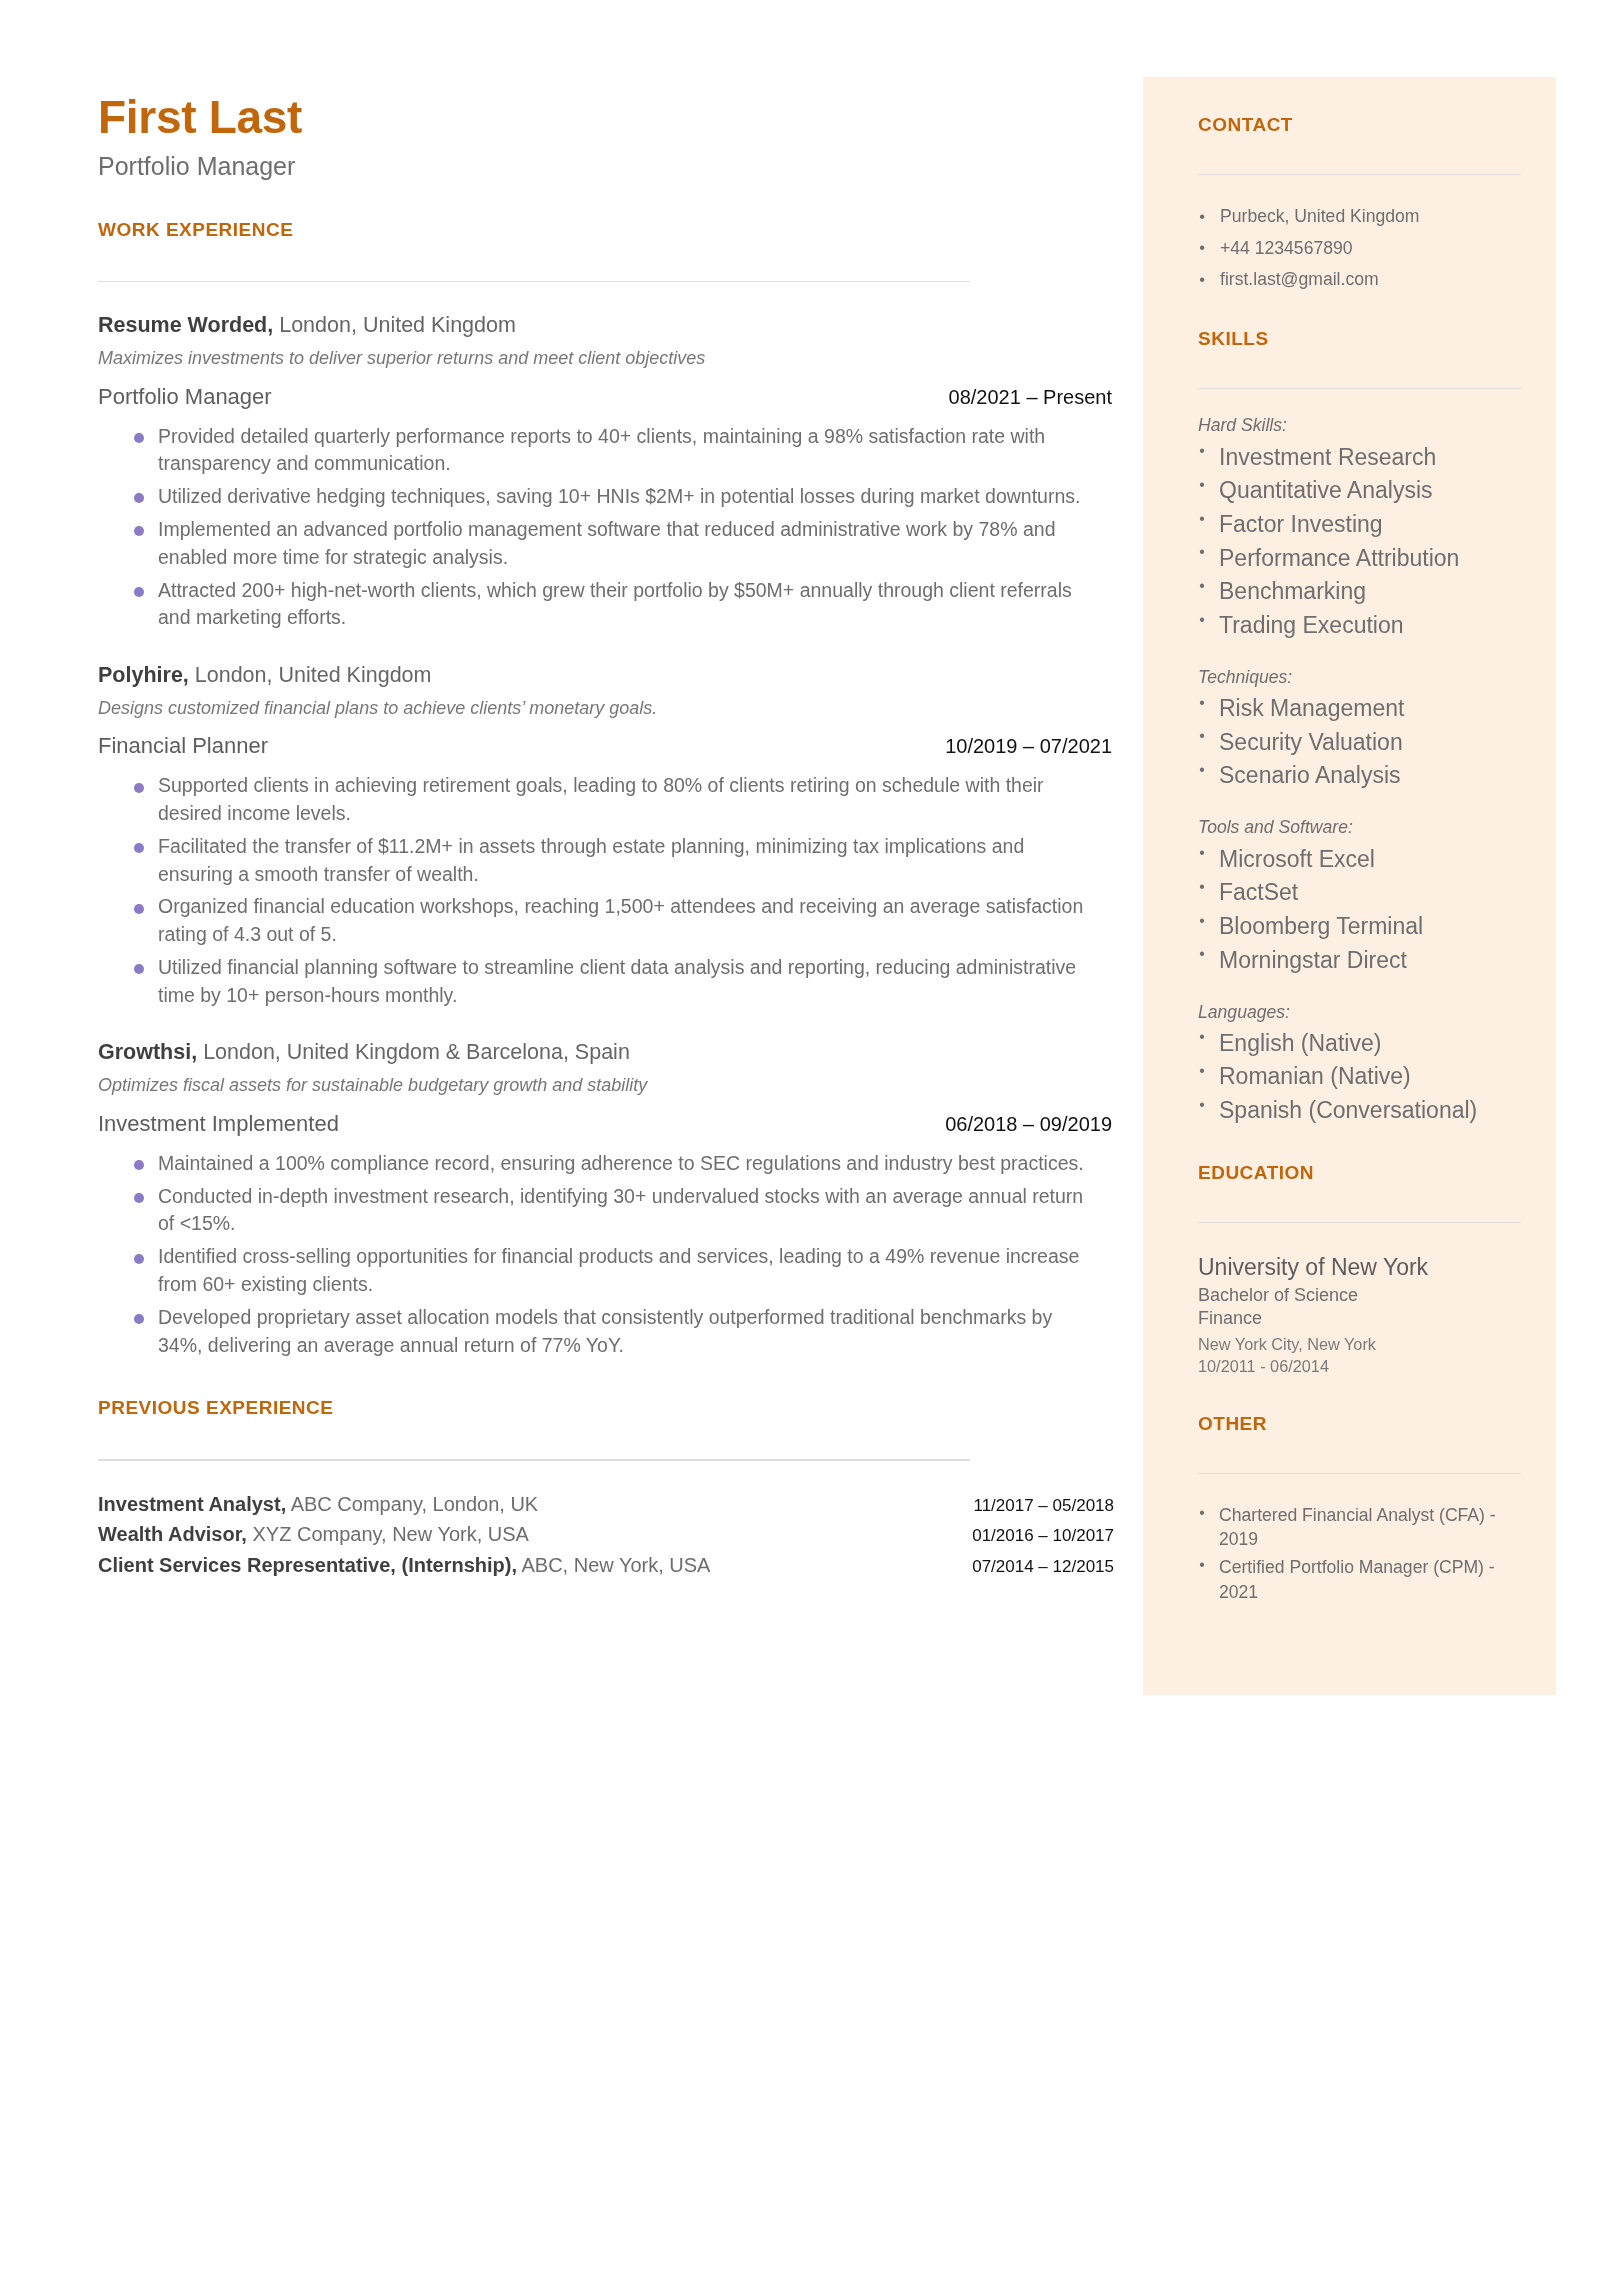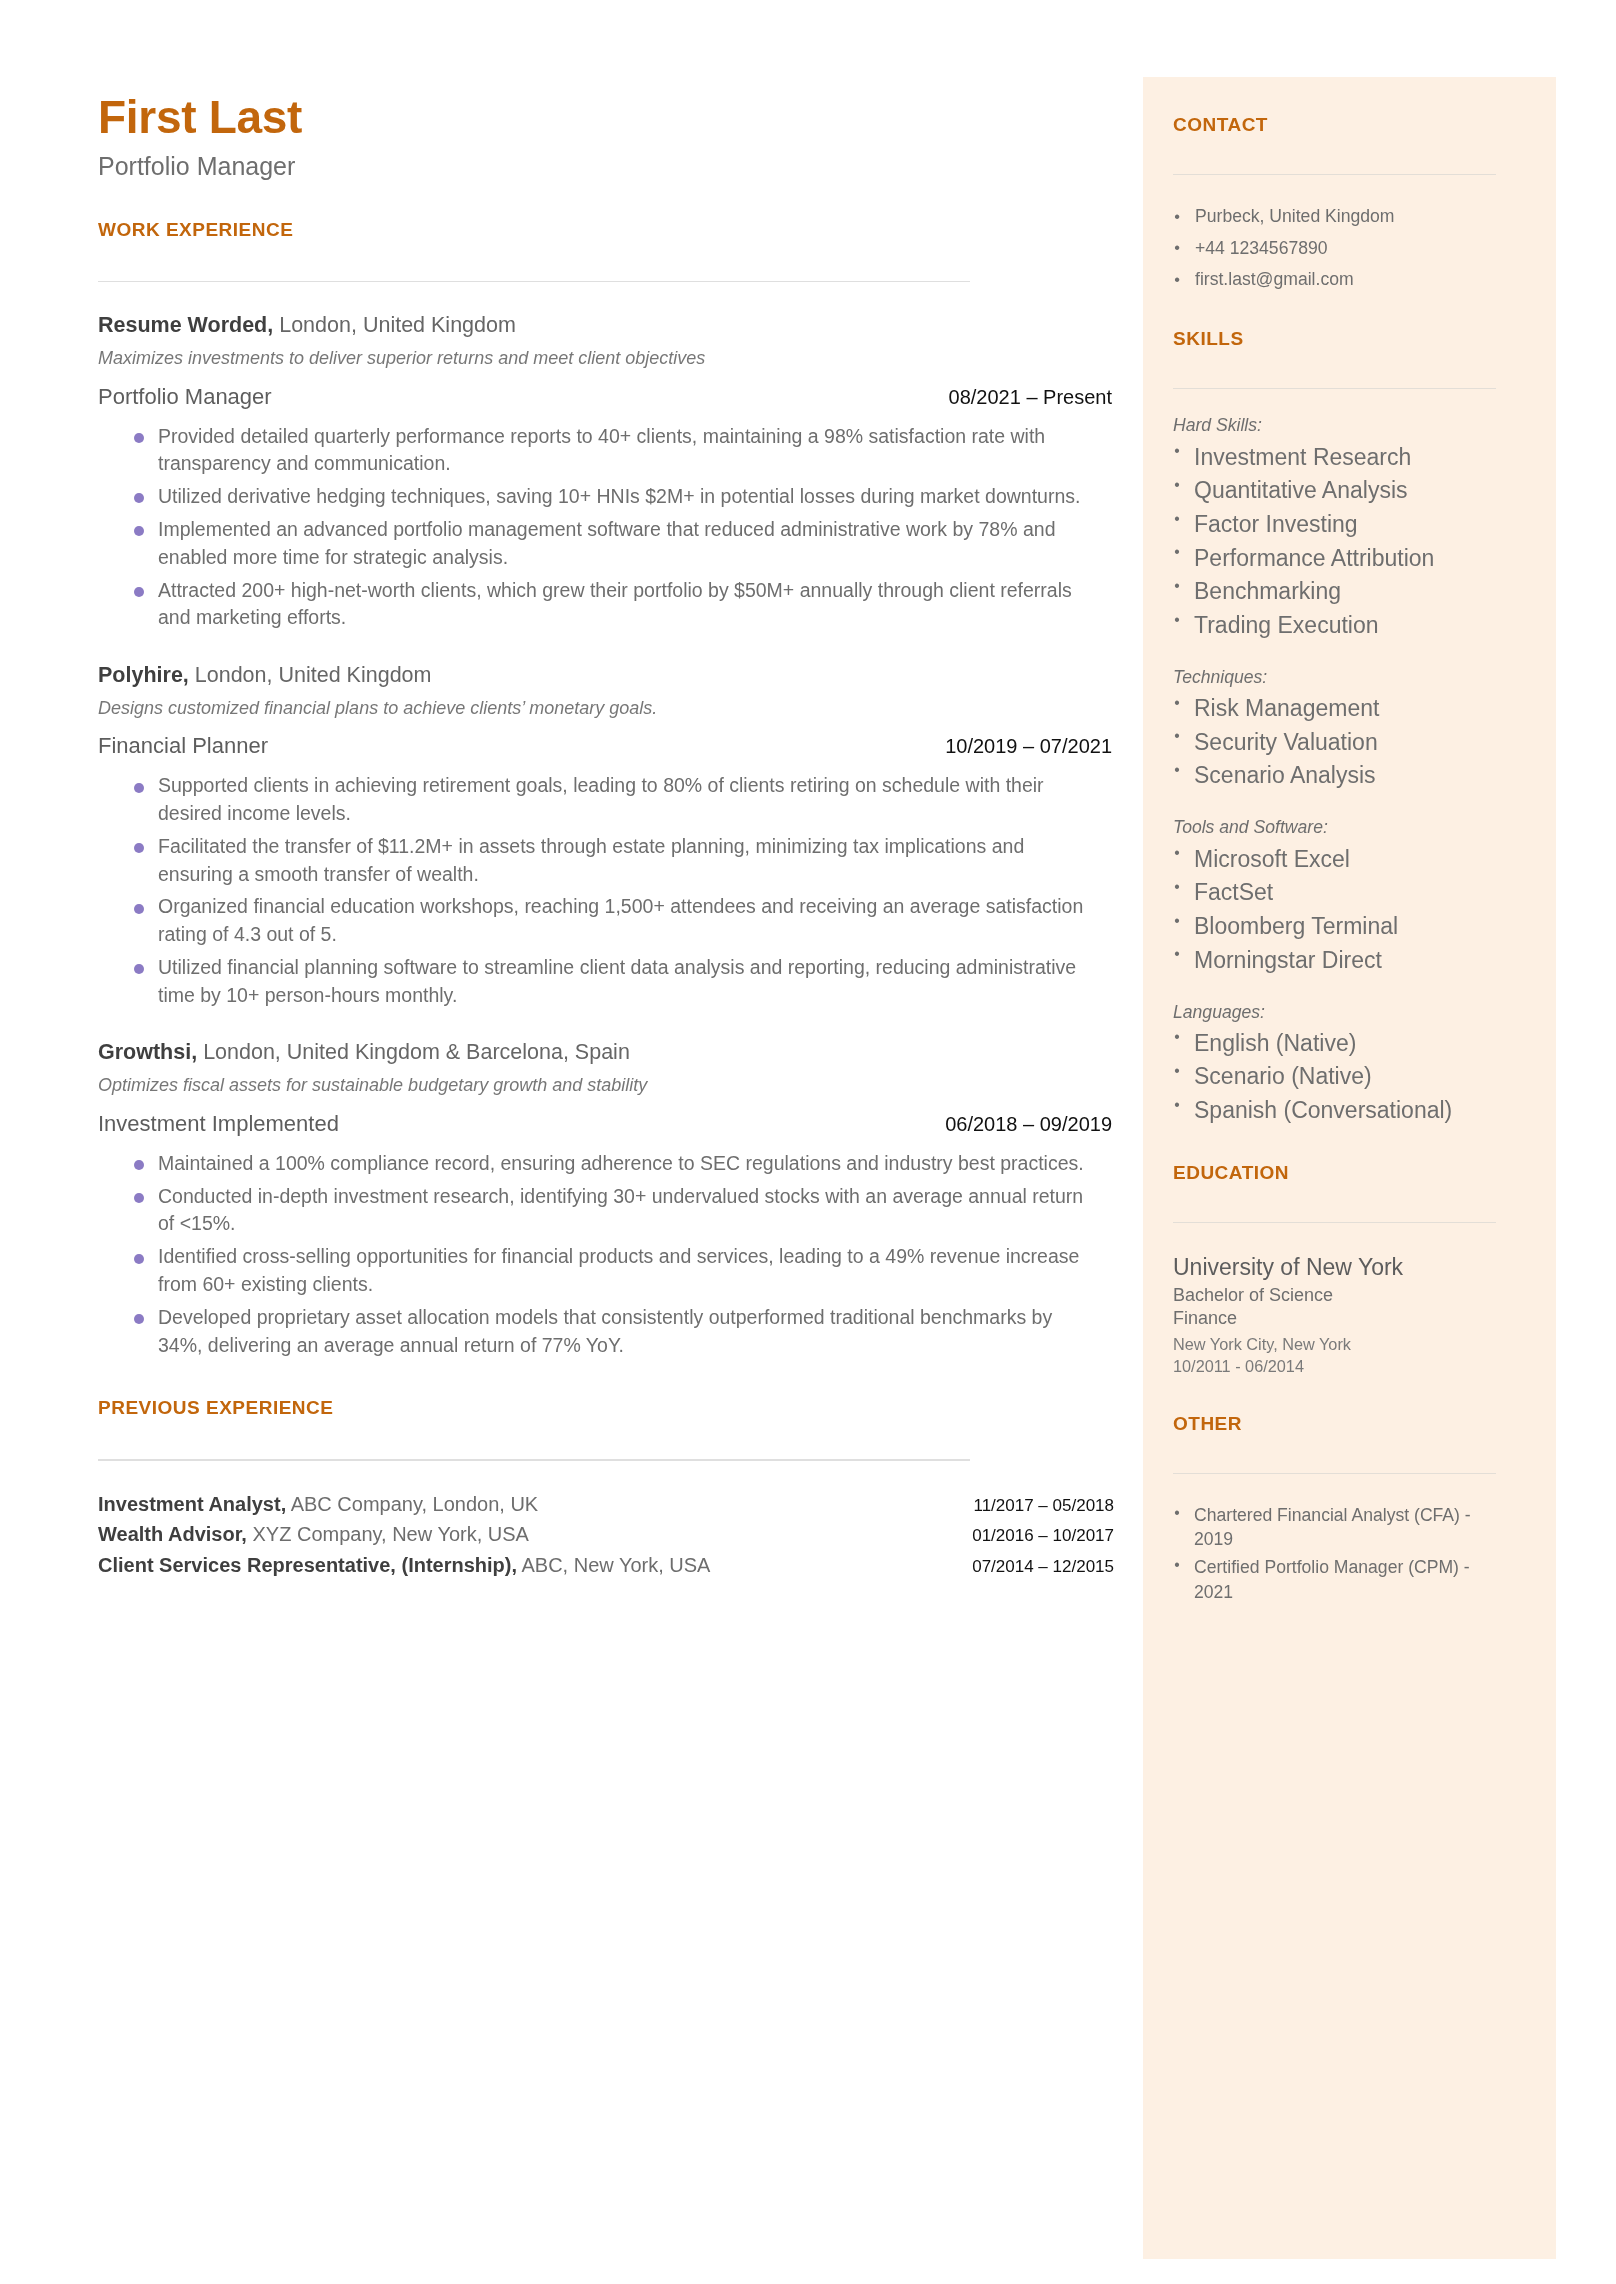--- a/index.html
+++ b/index.html
@@ -22,24 +22,24 @@
     height: 2284px;
     background: #ffffff;
   }
 
   
   .sidebar {
     position: absolute;
     left: 1143px;
     top: 77px;
     width: 413px;
-    height: 2182px;
+    height: 1618px;
     background: #FDF0E3;
     box-sizing: border-box;
-    padding: 37px 52px 0 30px;
+    padding: 37px 52px 0 55px;
   }
 
   
   .main {
     position: absolute;
     left: 98px;
     top: 93px;
     width: 1016px;
   }
 
@@ -321,21 +321,21 @@
           <li>FactSet</li>
           <li>Bloomberg Terminal</li>
           <li>Morningstar Direct</li>
         </ul>
       </div>
 
       <div class="skill-group">
         <div class="skill-label">Languages:</div>
         <ul class="skill-items">
           <li>English (Native)</li>
-          <li>Scenario (Native)</li>
+          <li>Romanian (Native)</li>
           <li>Spanish (Conversational)</li>
         </ul>
       </div>
     </div>
 
     <div>
       <h2 class="side-head spaced">EDUCATION</h2>
       <div class="side-rule"></div>
       <div class="edu">
         <div class="edu-school">University of New York</div>

